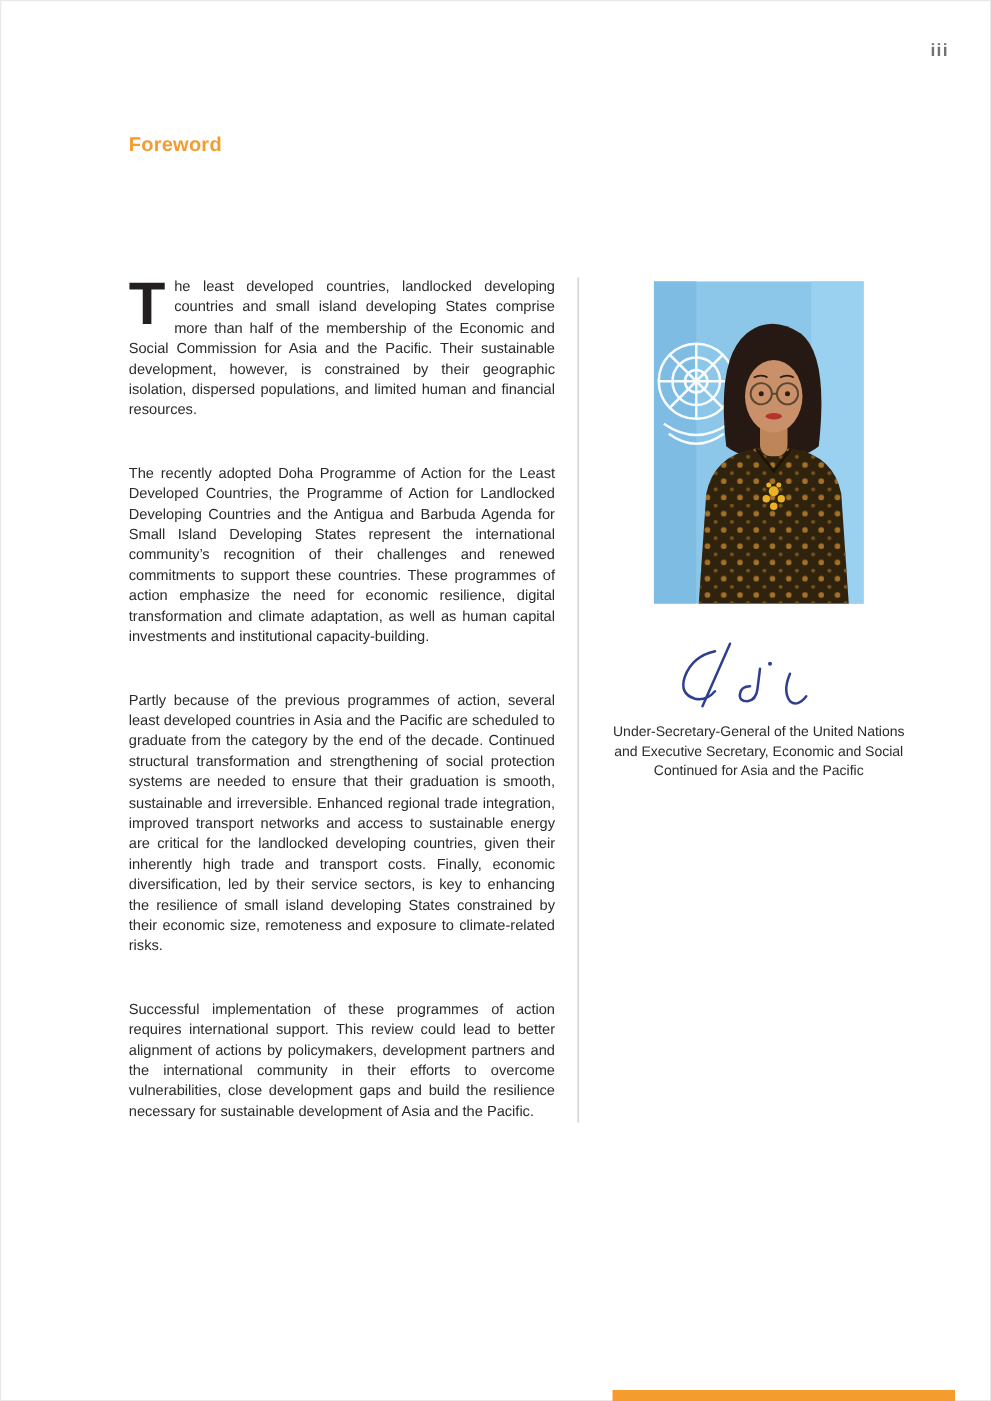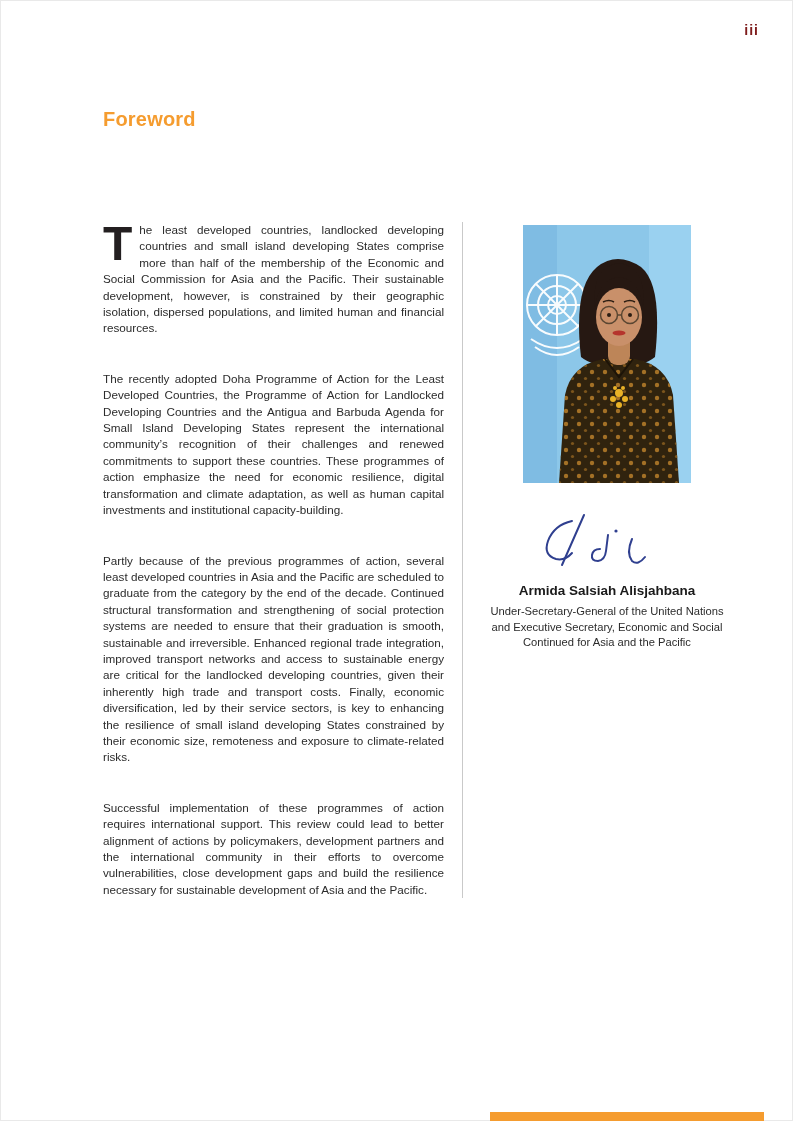--- a/index.html
+++ b/index.html
@@ -8,27 +8,27 @@
     position:relative;
     width:793px; height:1121px;
     background:#ffffff;
     font-family:"Liberation Sans", sans-serif;
     color:#2b2b2b;
     overflow:hidden;
     margin:0 auto;
     box-shadow:0 0 0 1px #e9e9e9 inset;
   }
   .page-number {
-    position:absolute; top:22px; right:34px;
-    font-size:14px; font-weight:bold; color:#7f1d1d;
+    position:absolute; top:32px; right:34px;
+    font-size:14px; font-weight:bold; color:#737373;
     letter-spacing:1px;
   }
   .heading {
     position:absolute; top:108px; left:103px;
-    font-size:20px; font-weight:bold; color:#F59C2F;
+    font-size:16px; font-weight:bold; color:#F59C2F;
     letter-spacing:0.2px;
   }
   .content {
     position:absolute; top:222px; left:103px;
     display:flex; align-items:flex-start;
   }
   .left-col {
     width:360px;
     padding-right:18px;
     border-right:1px solid #c9c9c9;
@@ -155,21 +155,20 @@
       <svg class="signature" viewBox="0 0 150 64" xmlns="http://www.w3.org/2000/svg" aria-hidden="true">
         <g stroke="#2F3F8F" stroke-width="2" fill="none" stroke-linecap="round">
           <path d="M 40,12 Q 22,16 16,32 Q 11,46 24,50 Q 33,52 40,44"></path>
           <path d="M 52,6 L 30,56"></path>
           <path d="M 68,40 Q 61,40 60,46 Q 59,52 66,52 Q 73,51 74,42 L 76,26"></path>
           <circle cx="84" cy="22" r="1.6" fill="#2F3F8F" stroke="none"></circle>
           <path d="M 100,30 Q 94,44 100,52 Q 106,57 113,48"></path>
         </g>
       </svg>
 
-      <div class="signatory-name">Armida Salsiah Alisjahbana</div>
       <div class="signatory-title">Under-Secretary-General of the United Nations and Executive Secretary, Economic and Social Continued for Asia and the Pacific</div>
 
     </div>
   </div>
 
   <div class="bottom-bar"></div>
 
 </div>
 
 </body></html>

